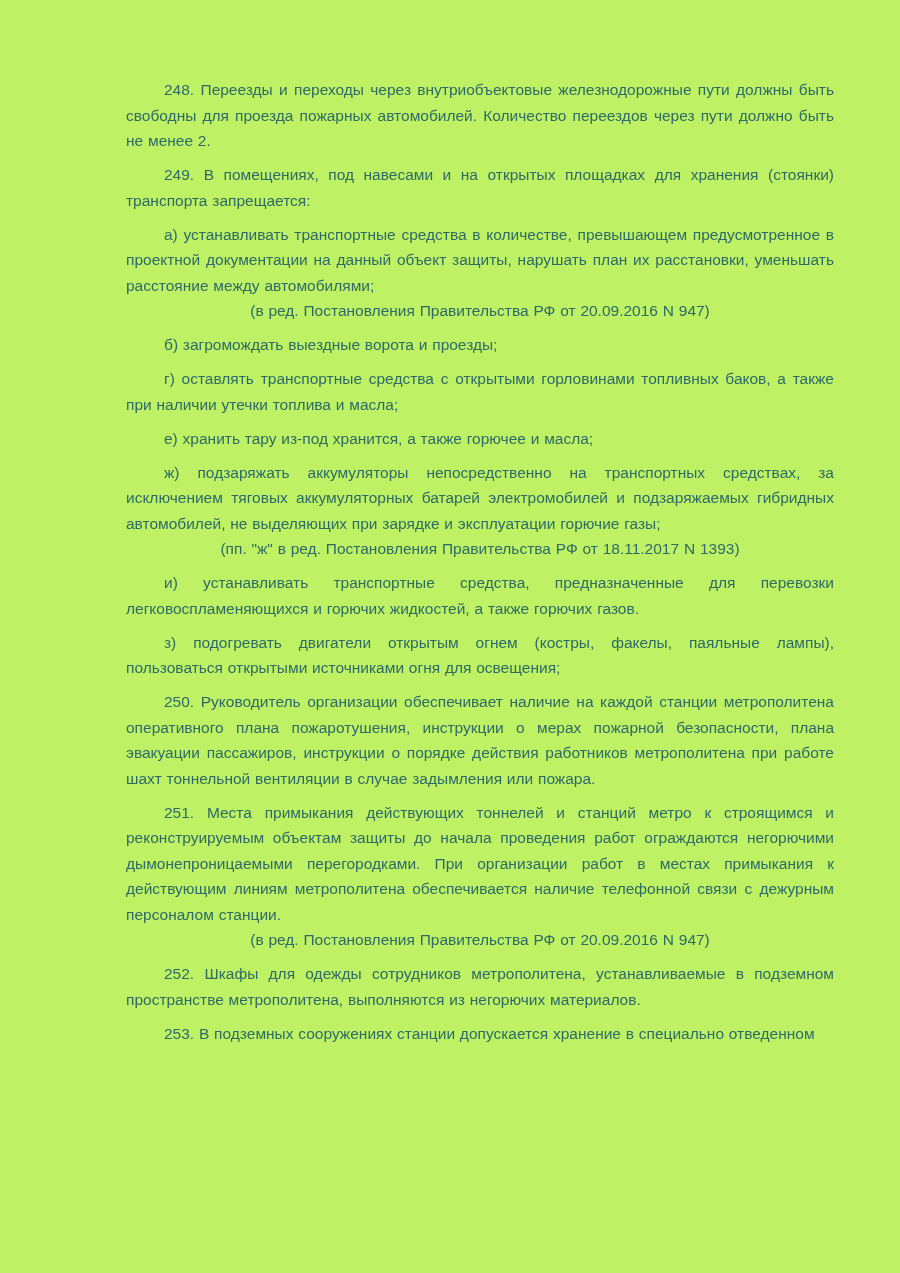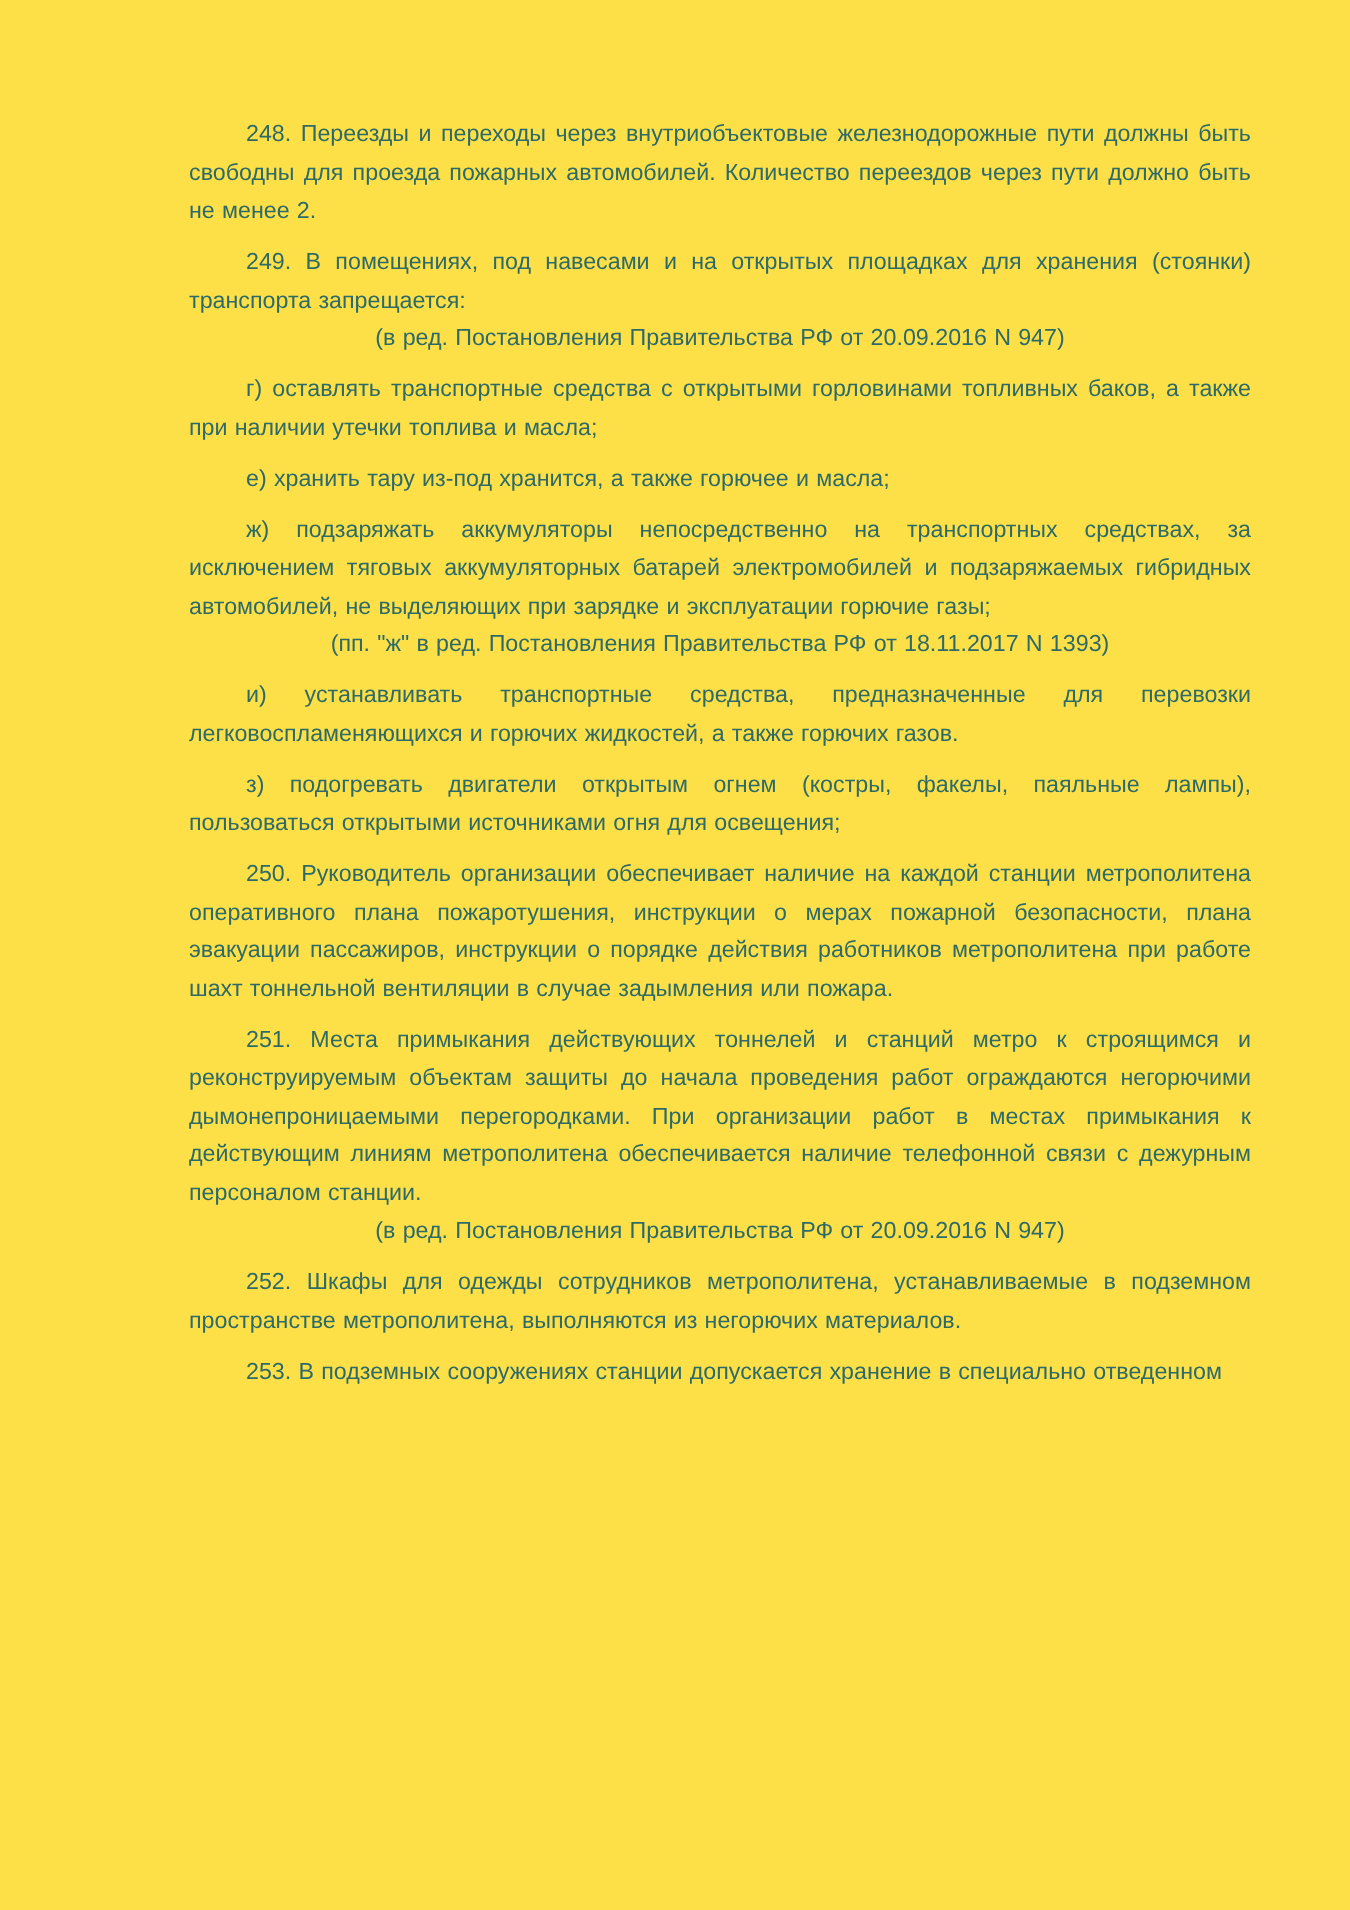--- a/index.html
+++ b/index.html
@@ -11,21 +11,21 @@
     height: 1273px;
     background: #ffffff;
     font-family: "Liberation Sans", sans-serif;
     overflow: hidden;
   }
   .page {
     box-sizing: border-box;
     width: 900px;
     height: 1273px;
     padding: 77px 66px 0 126px;
-    background: #fde047;
+    background: #bef264;
   }
   .para {
     margin: 8.5px 0 0 0;
     font-size: 15.5px;
     line-height: 25.5px;
     text-align: justify;
     text-indent: 38px;
     word-spacing: 0.5px;
   }
   .para.first {
@@ -37,21 +37,23 @@
     text-align: center;
   }
 </style>
 </head>
 <body>
 
 <main class="page">
   <div id="paragraphs" style="color: rgb(45, 106, 104);">
       <p class="para first">248. Переезды и переходы через внутриобъектовые железнодорожные пути должны быть свободны для проезда пожарных автомобилей. Количество переездов через пути должно быть не менее 2.</p>
       <p class="para">249. В помещениях, под навесами и на открытых площадках для хранения (стоянки) транспорта запрещается:</p>
+      <p class="para">а) устанавливать транспортные средства в количестве, превышающем предусмотренное в проектной документации на данный объект защиты, нарушать план их расстановки, уменьшать расстояние между автомобилями;</p>
       <p class="para amendment">(в ред. Постановления Правительства РФ от 20.09.2016 N 947)</p>
+      <p class="para">б) загромождать выездные ворота и проезды;</p>
       <p class="para">г) оставлять транспортные средства с открытыми горловинами топливных баков, а также при наличии утечки топлива и масла;</p>
       <p class="para">е) хранить тару из-под хранится, а также горючее и масла;</p>
       <p class="para">ж) подзаряжать аккумуляторы непосредственно на транспортных средствах, за исключением тяговых аккумуляторных батарей электромобилей и подзаряжаемых гибридных автомобилей, не выделяющих при зарядке и эксплуатации горючие газы;</p>
       <p class="para amendment">(пп. "ж" в ред. Постановления Правительства РФ от 18.11.2017 N 1393)</p>
       <p class="para">и) устанавливать транспортные средства, предназначенные для перевозки легковоспламеняющихся и горючих жидкостей, а также горючих газов.</p>
       <p class="para">з) подогревать двигатели открытым огнем (костры, факелы, паяльные лампы), пользоваться открытыми источниками огня для освещения;</p>
       <p class="para">250. Руководитель организации обеспечивает наличие на каждой станции метрополитена оперативного плана пожаротушения, инструкции о мерах пожарной безопасности, плана эвакуации пассажиров, инструкции о порядке действия работников метрополитена при работе шахт тоннельной вентиляции в случае задымления или пожара.</p>
       <p class="para">251. Места примыкания действующих тоннелей и станций метро к строящимся и реконструируемым объектам защиты до начала проведения работ ограждаются негорючими дымонепроницаемыми перегородками. При организации работ в местах примыкания к действующим линиям метрополитена обеспечивается наличие телефонной связи с дежурным персоналом станции.</p>
       <p class="para amendment">(в ред. Постановления Правительства РФ от 20.09.2016 N 947)</p>
       <p class="para">252. Шкафы для одежды сотрудников метрополитена, устанавливаемые в подземном пространстве метрополитена, выполняются из негорючих материалов.</p>

